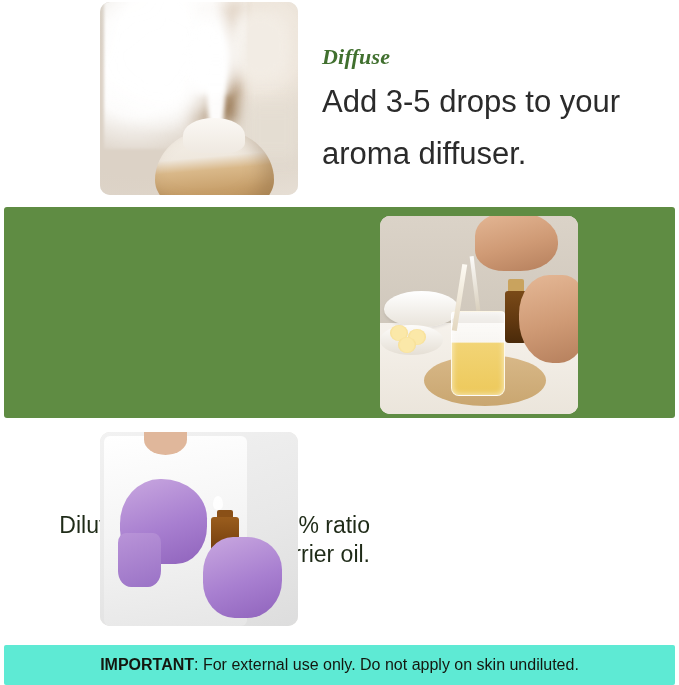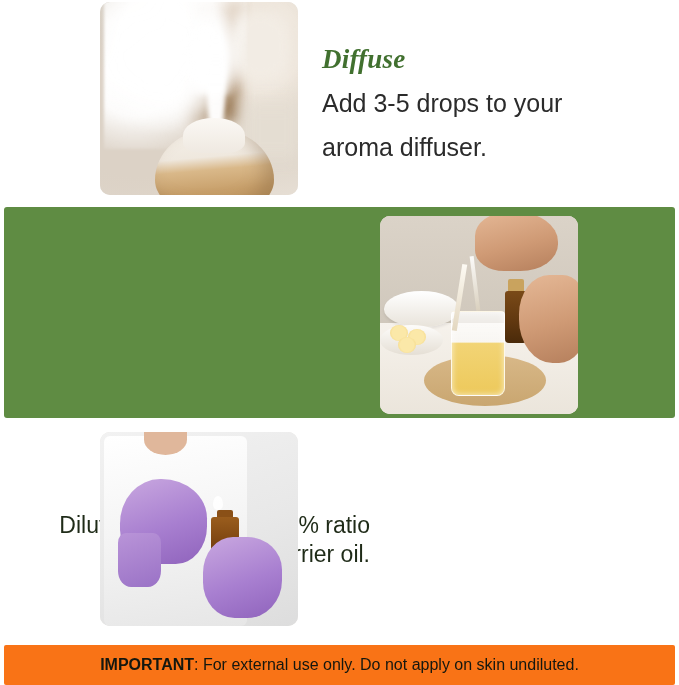--- a/index.html
+++ b/index.html
@@ -253,36 +253,36 @@
     font-family: "Liberation Sans", sans-serif;
     font-weight: 300;
     color: #2b2b2b;
     margin: 0;
     line-height: 1.28;
   }
   .body-text.on-green { color: #1f2b18; }
 
   
   #text-diffuse { left: 322px; top: 44px; width: 340px; }
-  #text-diffuse .heading { font-size: 27px; }
-  #text-diffuse .body-text { font-size: 25px; margin-top: 12px; }
+  #text-diffuse .heading { font-size: 22px; }
+  #text-diffuse .body-text { font-size: 31px; margin-top: 12px; }
 
   
   #text-massage { left: 14px; top: 258px; width: 356px; text-align: right; }
   #text-massage .heading { font-size: 33px; }
   #text-massage .body-text { font-size: 23px; margin-top: 13px; }
 
   
   #footer-note {
     position: absolute;
     left: 4px;
     top: 645px;
     width: 671px;
     height: 40px;
-    background: #f97316;
+    background: #5eead4;
     border-radius: 2px;
   }
   #footer-note .note-inner {
     position: absolute;
     left: 0; right: 0;
     top: 50%;
     transform: translateY(-50%);
     text-align: center;
     font-family: "Liberation Sans", sans-serif;
     font-size: 16px;

